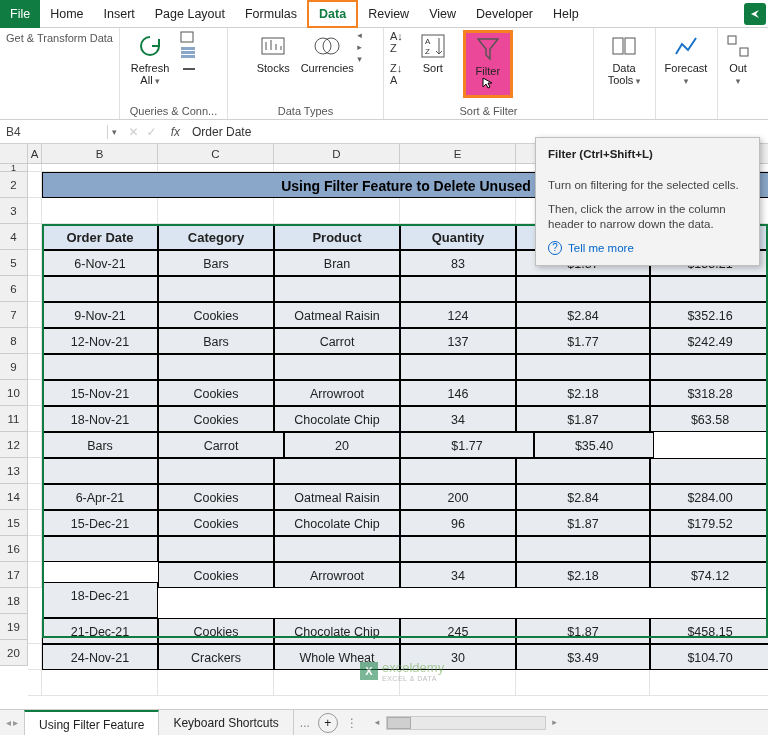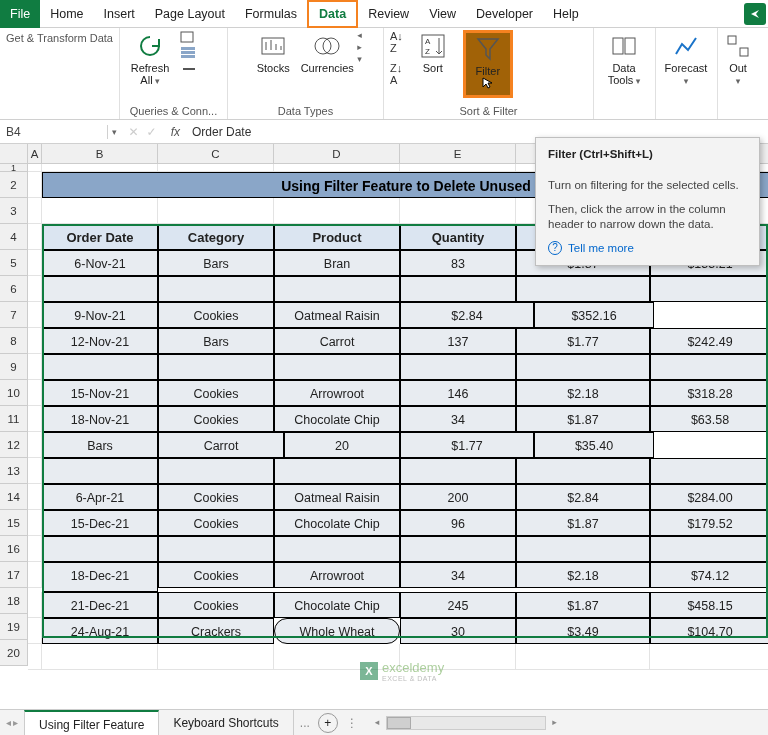--- a/index.html
+++ b/index.html
@@ -13,21 +13,21 @@
   .ribbon { display: flex; height: 92px; border-bottom: 1px solid #d0d0d0; background: #fff; }
   .group { border-right: 1px solid #e0e0e0; padding: 2px 6px 0 6px; display: flex; flex-direction: column; justify-content: space-between; }
   .group-body { display: flex; gap: 6px; align-items: flex-start; height: 70px; }
   .group-label { font-size: 11px; text-align: center; color: #555; padding: 2px 0; }
   .big-btn { display: flex; flex-direction: column; align-items: center; justify-content: flex-start; width: 48px; height: 68px; cursor: pointer; gap: 2px; padding-top: 2px; }
   .big-btn .icon { width: 28px; height: 28px; }
   .big-btn .lbl { font-size: 11px; text-align: center; line-height: 12px; }
   .small-stack { display: flex; flex-direction: column; gap: 2px; justify-content: center; }
   .small-stack .small-icon { width: 18px; height: 14px; }
   .sort-filter-group { position: relative; }
-  .filter-btn-wrap { border: 3px solid #f58220; padding: 0; background: #a16207; }
+  .filter-btn-wrap { border: 3px solid #f58220; padding: 0; background: #ec4899; }
   .tiny-icons { display: flex; flex-direction: column; gap: 2px; font-size: 11px; color: #333; }
   .tiny-icons .row { display: flex; gap: 2px; align-items: center; }
 
   .fx-bar { display: flex; height: 24px; border-bottom: 1px solid #d0d0d0; align-items: center; font-size: 12px; }
   .name-box { width: 108px; border-right: 1px solid #d0d0d0; padding: 0 6px; display: flex; align-items: center; color: #444; }
   .fx-btns { display: flex; gap: 8px; padding: 0 8px; color: #999; }
   .fx-sym { color: #555; padding: 0 6px; font-style: italic; }
   .fx-input { flex: 1; padding: 0 6px; color: #333; }
 
   .sheet { position: relative; display: flex; }
@@ -323,20 +323,21 @@
             <div class="cell datacell" style="width: 126px; height: 26px; line-height: 26px;"></div>
             <div class="cell datacell" style="width: 116px; height: 26px; line-height: 26px;"></div>
             <div class="cell datacell" style="width: 134px; height: 26px; line-height: 26px;"></div>
             <div class="cell datacell" style="width: 120px; height: 26px; line-height: 26px;"></div>
           </div>
           <div class="gridrow">
             <div class="cell " style="width: 14px;"></div>
             <div class="cell datacell" style="width: 116px; height: 26px; line-height: 26px;">9-Nov-21</div>
             <div class="cell datacell" style="width: 116px; height: 26px; line-height: 26px;">Cookies</div>
             <div class="cell datacell" style="width: 126px; height: 26px; line-height: 26px;">Oatmeal Raisin</div>
+            <div class="cell datacell" style="width: 116px; height: 26px; line-height: 26px;">124</div>
             <div class="cell datacell" style="width: 134px; height: 26px; line-height: 26px;">$2.84</div>
             <div class="cell datacell" style="width: 120px; height: 26px; line-height: 26px;">$352.16</div>
           </div>
           <div class="gridrow">
             <div class="cell " style="width: 14px;"></div>
             <div class="cell datacell" style="width: 116px; height: 26px; line-height: 26px;">12-Nov-21</div>
             <div class="cell datacell" style="width: 116px; height: 26px; line-height: 26px;">Bars</div>
             <div class="cell datacell" style="width: 126px; height: 26px; line-height: 26px;">Carrot</div>
             <div class="cell datacell" style="width: 116px; height: 26px; line-height: 26px;">137</div>
             <div class="cell datacell" style="width: 134px; height: 26px; line-height: 26px;">$1.77</div>
@@ -408,41 +409,41 @@
             <div class="cell " style="width: 14px;"></div>
             <div class="cell datacell" style="width: 116px; height: 26px; line-height: 26px;"></div>
             <div class="cell datacell" style="width: 116px; height: 26px; line-height: 26px;"></div>
             <div class="cell datacell" style="width: 126px; height: 26px; line-height: 26px;"></div>
             <div class="cell datacell" style="width: 116px; height: 26px; line-height: 26px;"></div>
             <div class="cell datacell" style="width: 134px; height: 26px; line-height: 26px;"></div>
             <div class="cell datacell" style="width: 120px; height: 26px; line-height: 26px;"></div>
           </div>
           <div class="gridrow">
             <div class="cell " style="width: 14px;"></div>
-            <div class="cell datacell" style="width: 116px; height: 30px; line-height: 26px;">18-Dec-21</div>
+            <div class="cell datacell" style="width: 116px; height: 36px; line-height: 26px; margin-top: 20px;">18-Dec-21</div>
             <div class="cell datacell" style="width: 116px; height: 26px; line-height: 26px;">Cookies</div>
             <div class="cell datacell" style="width: 126px; height: 26px; line-height: 26px;">Arrowroot</div>
             <div class="cell datacell" style="width: 116px; height: 26px; line-height: 26px;">34</div>
             <div class="cell datacell" style="width: 134px; height: 26px; line-height: 26px;">$2.18</div>
             <div class="cell datacell" style="width: 120px; height: 26px; line-height: 26px;">$74.12</div>
           </div>
           <div class="gridrow">
             <div class="cell " style="width: 14px;"></div>
             <div class="cell datacell" style="width: 116px; height: 26px; line-height: 26px;">21-Dec-21</div>
             <div class="cell datacell" style="width: 116px; height: 26px; line-height: 26px;">Cookies</div>
             <div class="cell datacell" style="width: 126px; height: 26px; line-height: 26px;">Chocolate Chip</div>
             <div class="cell datacell" style="width: 116px; height: 26px; line-height: 26px;">245</div>
             <div class="cell datacell" style="width: 134px; height: 26px; line-height: 26px;">$1.87</div>
             <div class="cell datacell" style="width: 120px; height: 26px; line-height: 26px;">$458.15</div>
           </div>
           <div class="gridrow">
             <div class="cell " style="width: 14px;"></div>
-            <div class="cell datacell" style="width: 116px; height: 26px; line-height: 26px;">24-Aug-21</div>
+            <div class="cell datacell" style="width: 116px; height: 26px; line-height: 26px;">24-Nov-21</div>
             <div class="cell datacell" style="width: 116px; height: 26px; line-height: 26px;">Crackers</div>
-            <div class="cell datacell" style="width: 126px; height: 26px; line-height: 26px; border-radius: 13px;">Whole Wheat</div>
+            <div class="cell datacell" style="width: 126px; height: 26px; line-height: 26px;">Whole Wheat</div>
             <div class="cell datacell" style="width: 116px; height: 26px; line-height: 26px;">30</div>
             <div class="cell datacell" style="width: 134px; height: 26px; line-height: 26px;">$3.49</div>
             <div class="cell datacell" style="width: 120px; height: 26px; line-height: 26px;">$104.70</div>
           </div>
           <div class="gridrow">
             <div class="cell " style="width: 14px;"></div>
             <div class="cell " style="width: 116px;"></div>
             <div class="cell " style="width: 116px;"></div>
             <div class="cell " style="width: 126px;"></div>
             <div class="cell " style="width: 116px;"></div>

